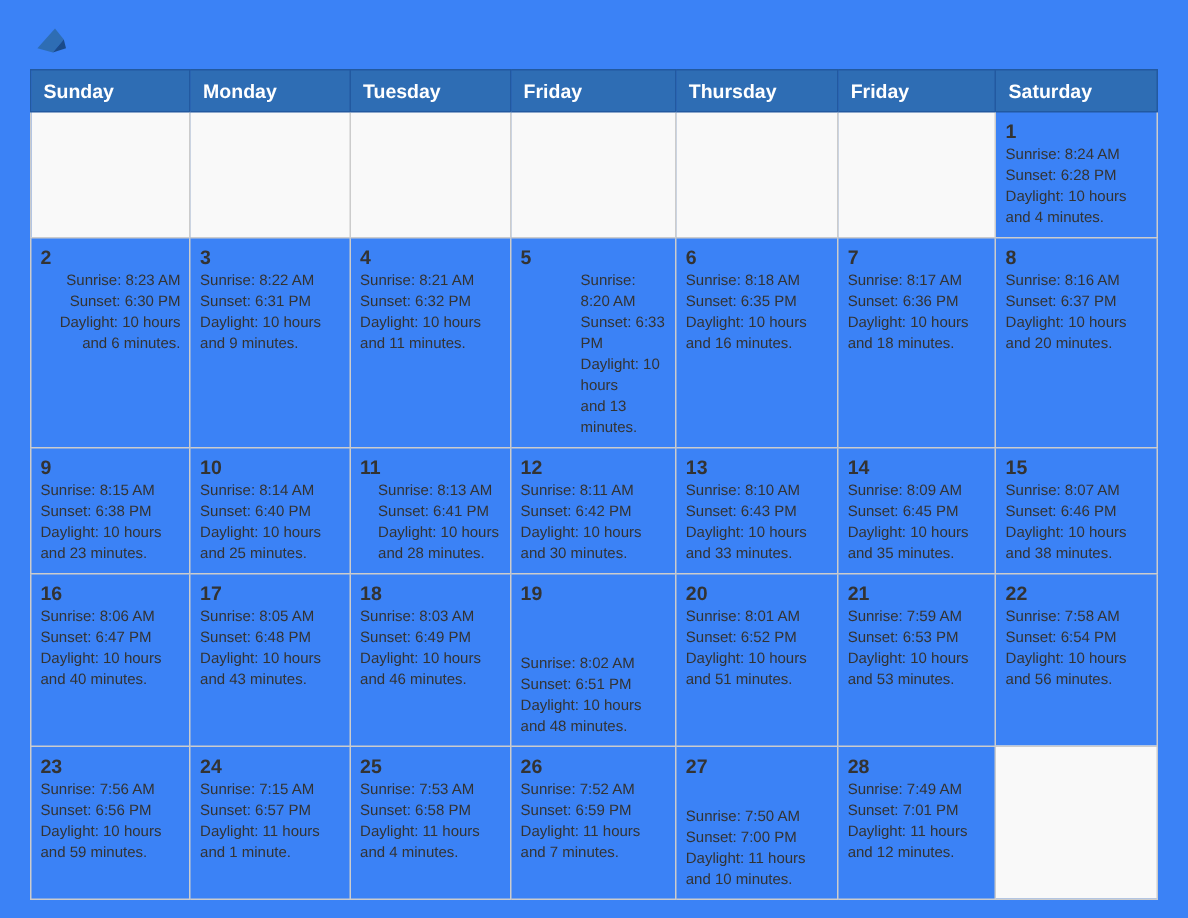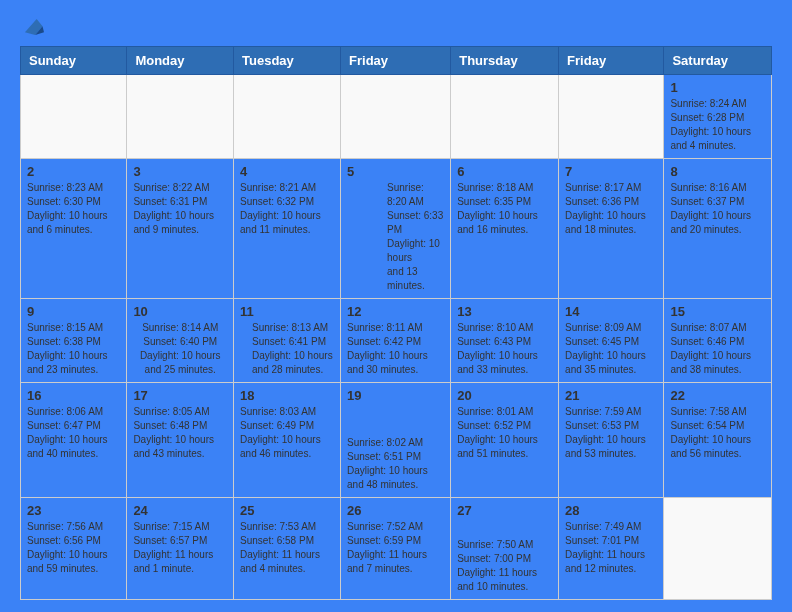--- a/index.html
+++ b/index.html
@@ -145,21 +145,21 @@
             <span class="day-number">1</span>
             <div class="day-info" style="white-space: pre-line;">Sunrise: 8:24 AM
 Sunset: 6:28 PM
 Daylight: 10 hours
 and 4 minutes.</div>
           </td>
         </tr>
         <tr>
           <td>
             <span class="day-number">2</span>
-            <div class="day-info" style="white-space: pre-line;">Sunrise: 8:23 AM
+            <div class="day-info" style="white-space: pre-line; text-align: right;">Sunrise: 8:23 AM
 Sunset: 6:30 PM
 Daylight: 10 hours
 and 6 minutes.</div>
           </td>
           <td>
             <span class="day-number">3</span>
             <div class="day-info" style="white-space: pre-line;">Sunrise: 8:22 AM
 Sunset: 6:31 PM
 Daylight: 10 hours
 and 9 minutes.</div>
@@ -203,21 +203,21 @@
         <tr>
           <td>
             <span class="day-number">9</span>
             <div class="day-info" style="white-space: pre-line;">Sunrise: 8:15 AM
 Sunset: 6:38 PM
 Daylight: 10 hours
 and 23 minutes.</div>
           </td>
           <td>
             <span class="day-number">10</span>
-            <div class="day-info" style="white-space: pre-line; text-align: center;">Sunrise: 8:14 AM
+            <div class="day-info" style="white-space: pre-line;">Sunrise: 8:14 AM
 Sunset: 6:40 PM
 Daylight: 10 hours
 and 25 minutes.</div>
           </td>
           <td>
             <span class="day-number">11</span>
             <div class="day-info" style="white-space: pre-line; margin-left: 12px;">Sunrise: 8:13 AM
 Sunset: 6:41 PM
 Daylight: 10 hours
 and 28 minutes.</div>

